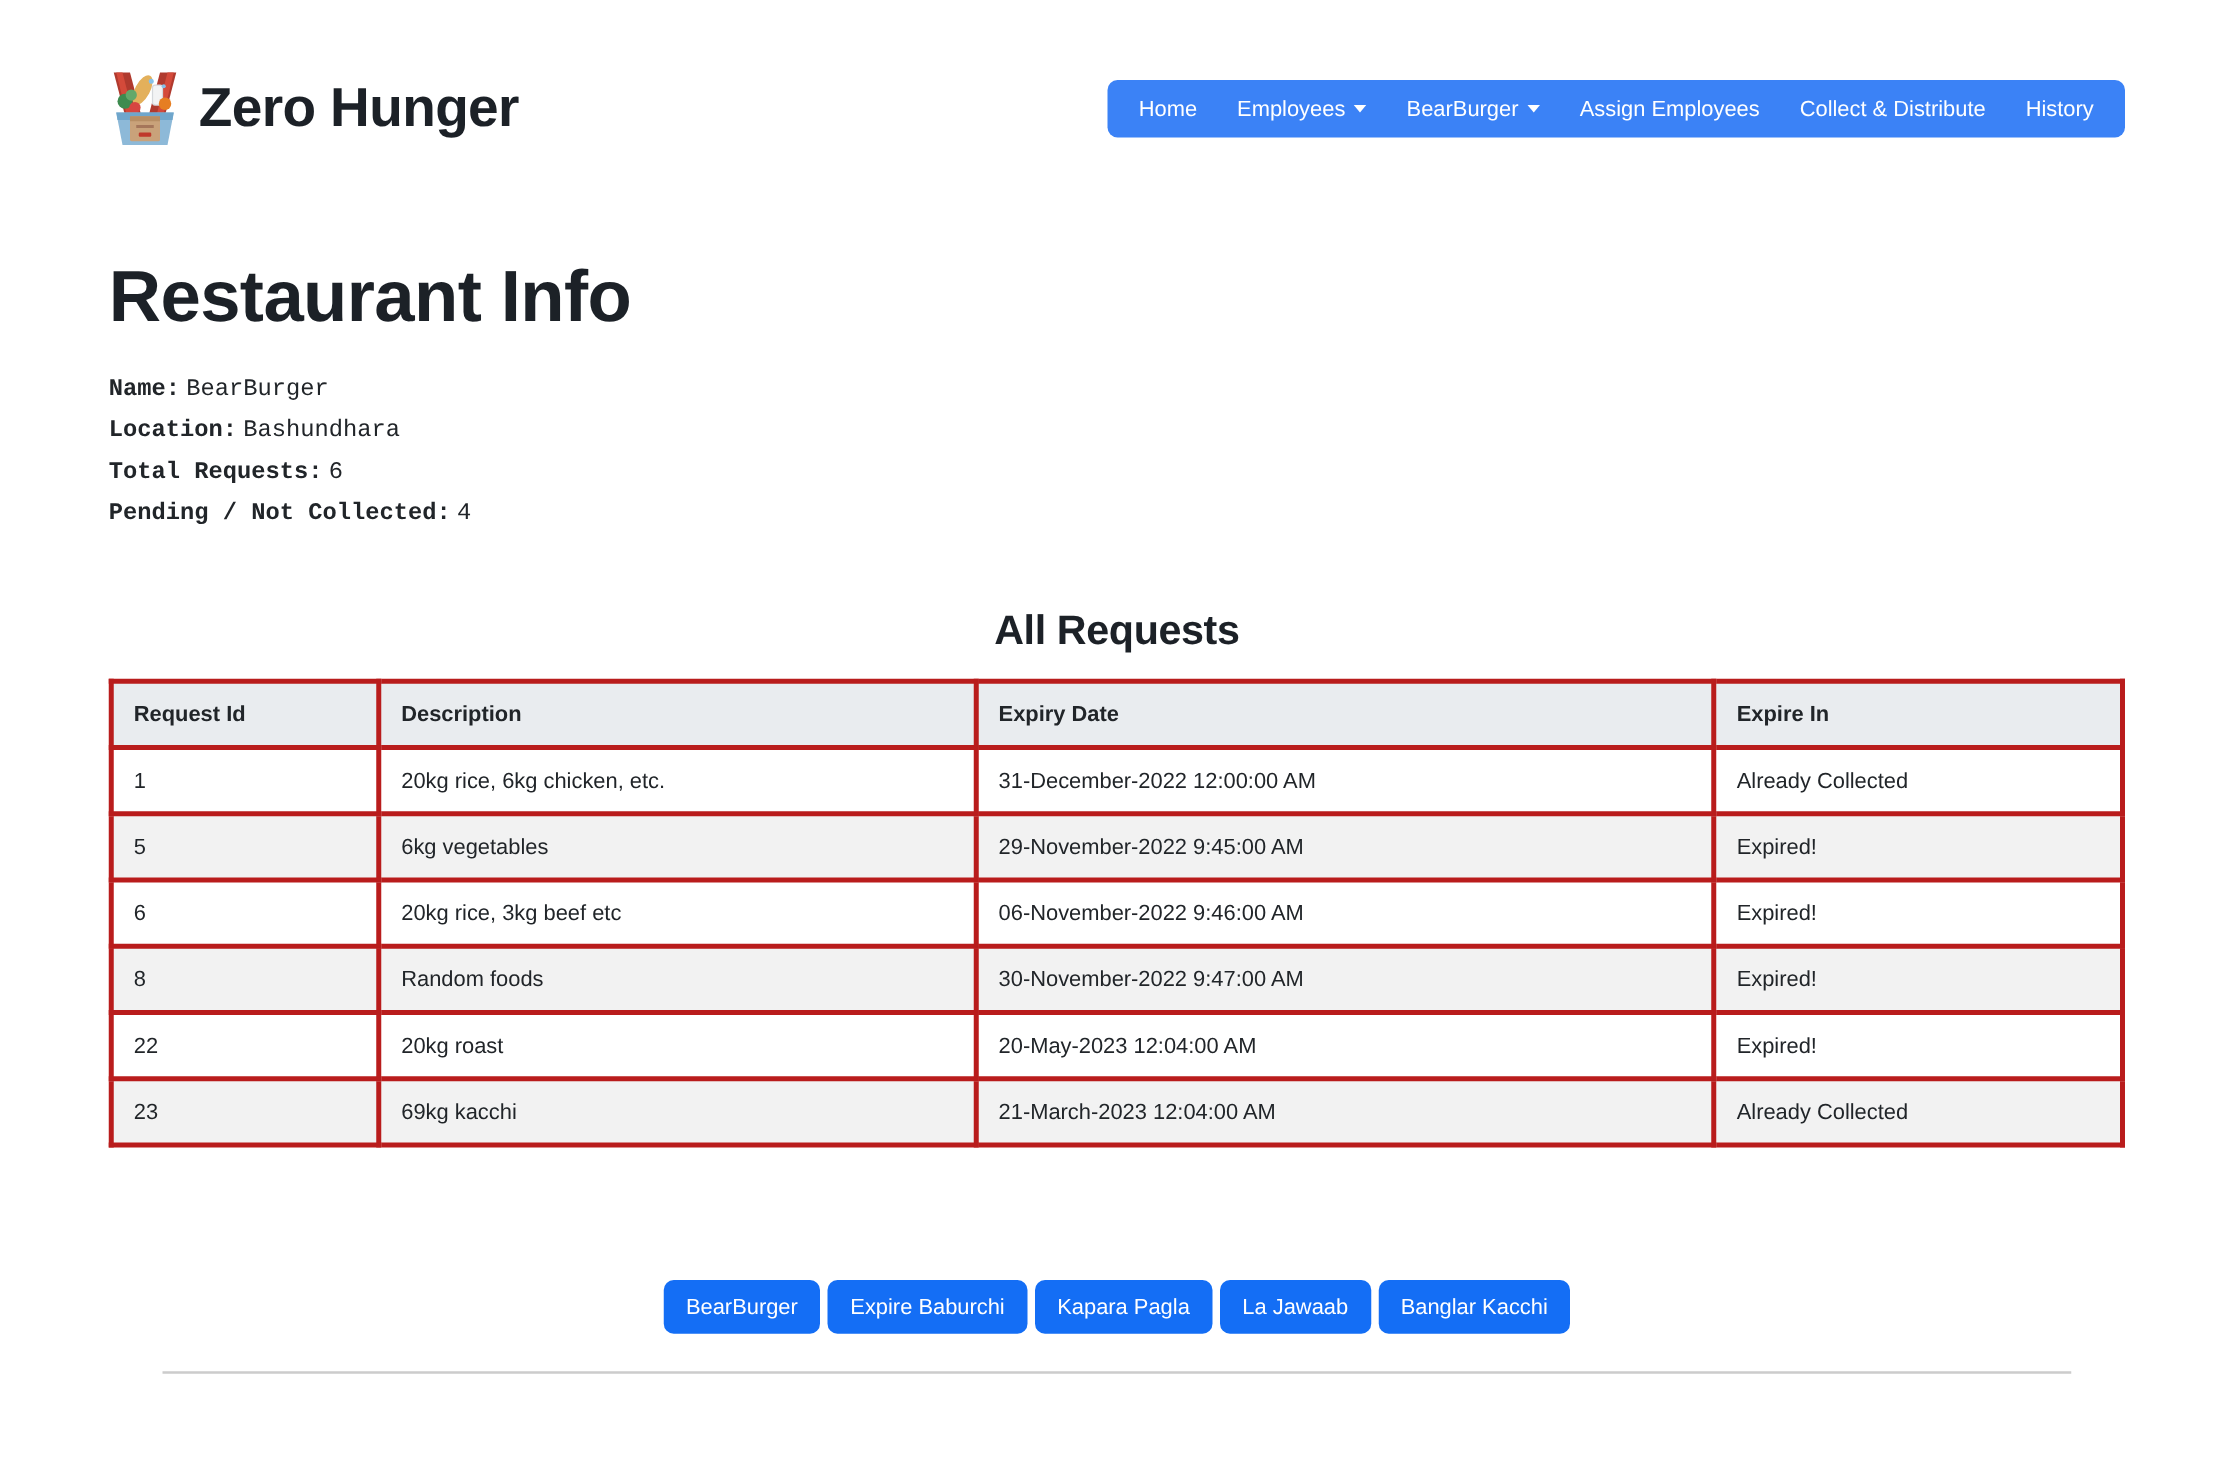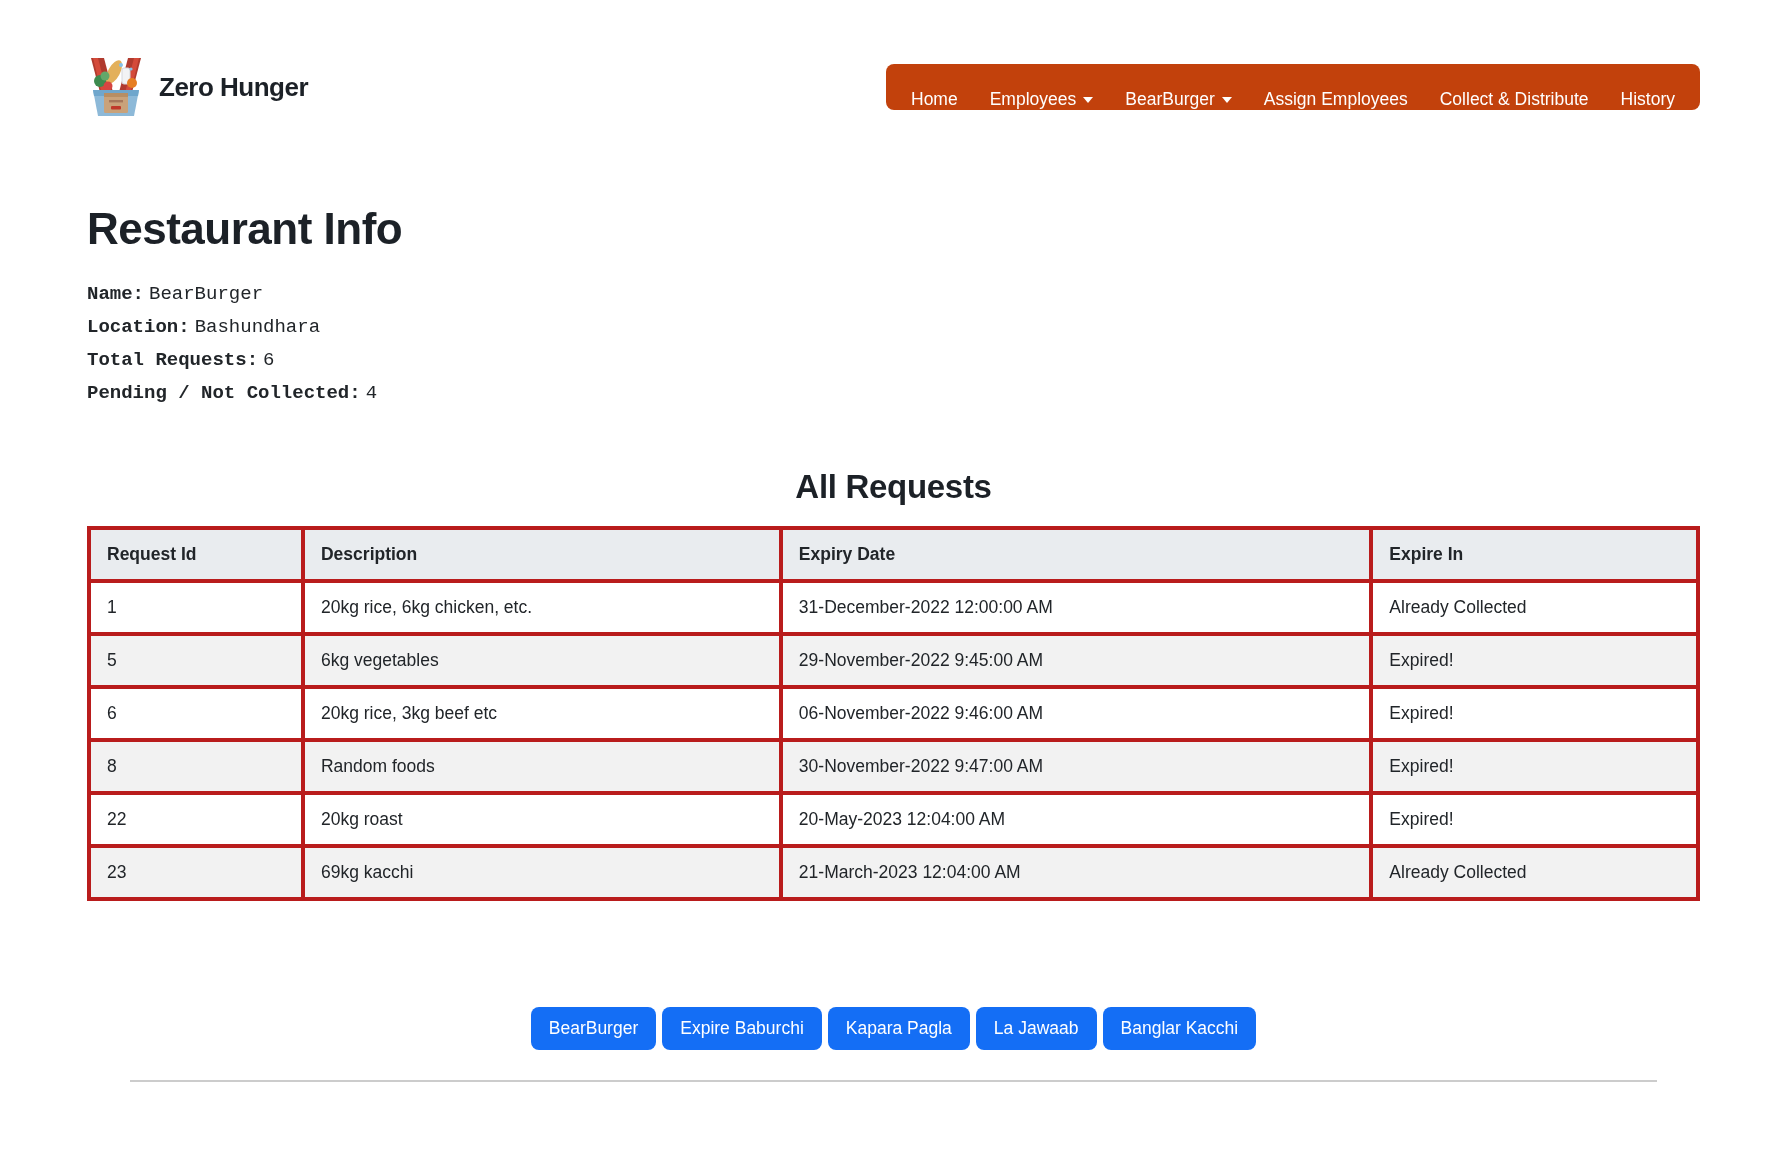--- a/index.html
+++ b/index.html
@@ -15,31 +15,31 @@
   
   .header {
     margin-top: 56px;
     display: flex;
     align-items: center;
     justify-content: space-between;
   }
   .brand { display: flex; align-items: center; gap: 14px; }
   .brand-logo { width: 58px; height: 62px; display: block; }
   .brand-title {
-    font-size: 26px;
+    font-size: 44px;
     font-weight: 800;
     color: #1c2127;
     letter-spacing: -0.5px;
     margin: 0;
   }
   .navbar {
-    background: #c2410c;
+    background: #3b82f6;
     border-radius: 8px;
     display: flex;
-    align-items: flex-end;
+    align-items: center;
     padding: 0 9px;
     height: 46px;
   }
   .nav-link {
     display: flex;
     align-items: center;
     color: #ffffff;
     font-size: 17.5px;
     padding: 0 16px;
     text-decoration: none;
@@ -51,21 +51,21 @@
     width: 0; height: 0;
     margin-left: 7px;
     border-left: 5.5px solid transparent;
     border-right: 5.5px solid transparent;
     border-top: 6px solid #ffffff;
   }
 
   
   .page-title {
     margin: 86px 0 24px 0;
-    font-size: 44px;
+    font-size: 58px;
     font-weight: 800;
     color: #1c2127;
     letter-spacing: -0.5px;
   }
   .info-line { font-size: 19px; line-height: 33px; font-family: Liberation Mono, monospace; }
   .info-line b { font-weight: 700; margin-right: 5px; }
 
   
   .section-title {
     text-align: center;

